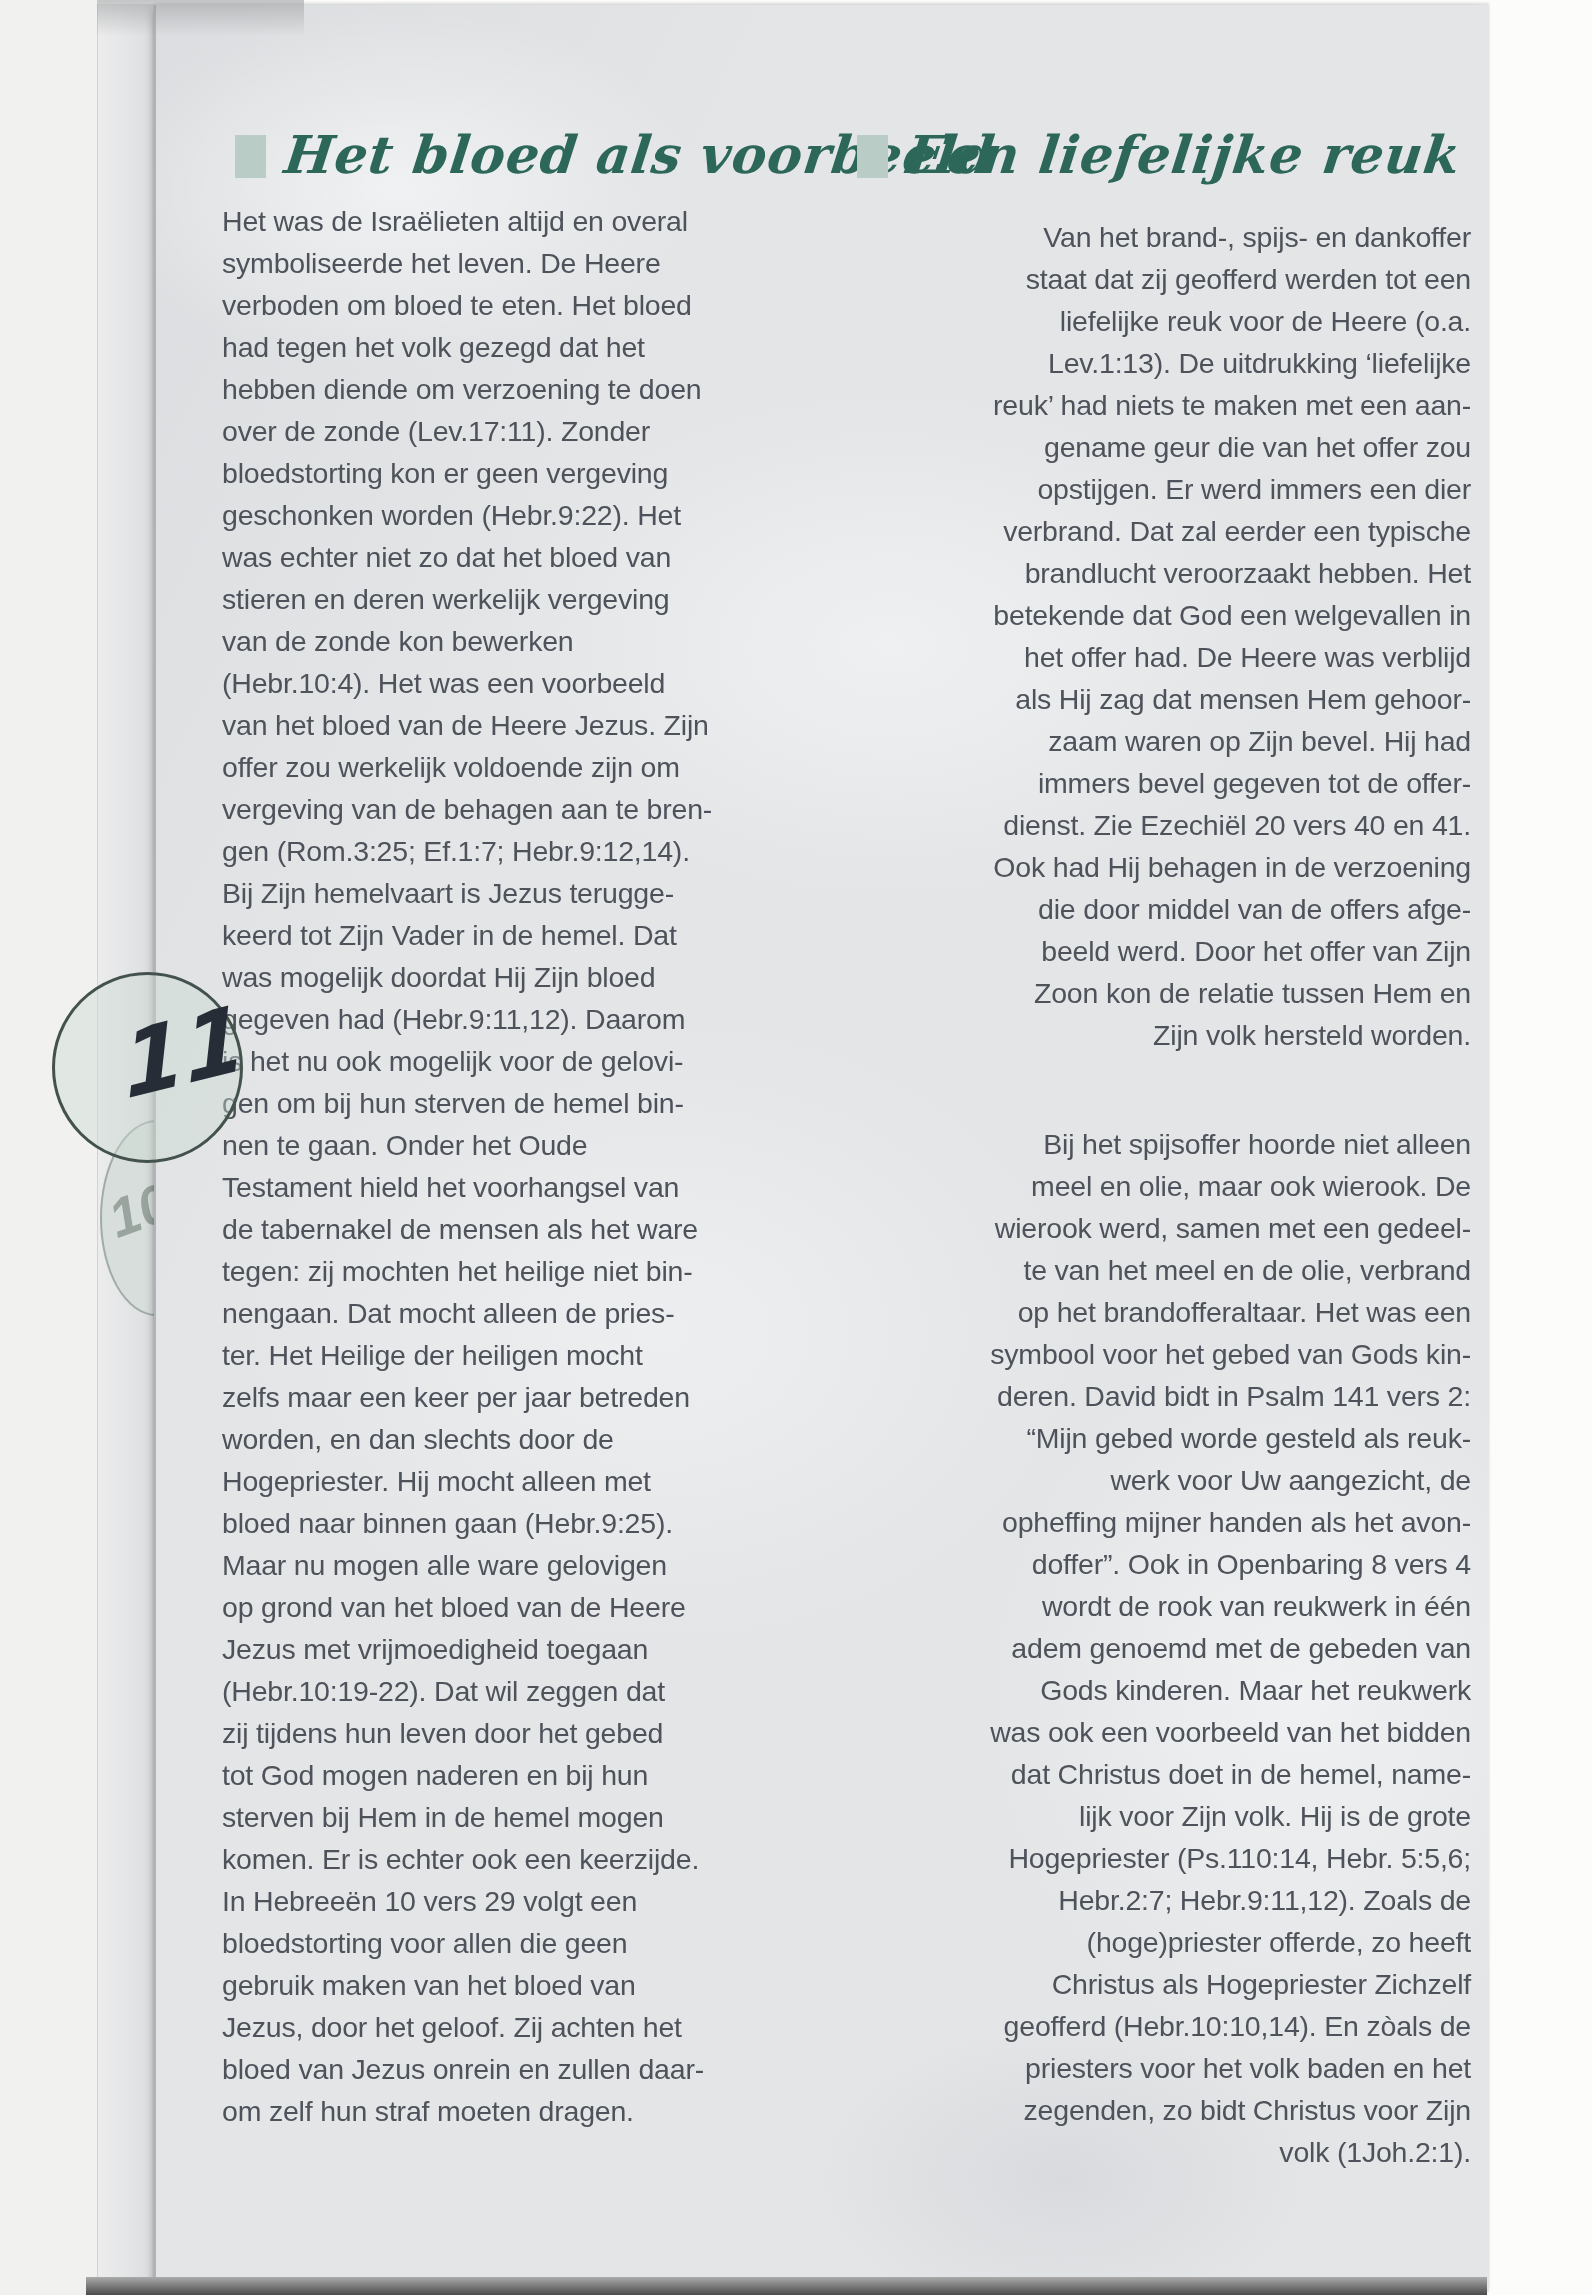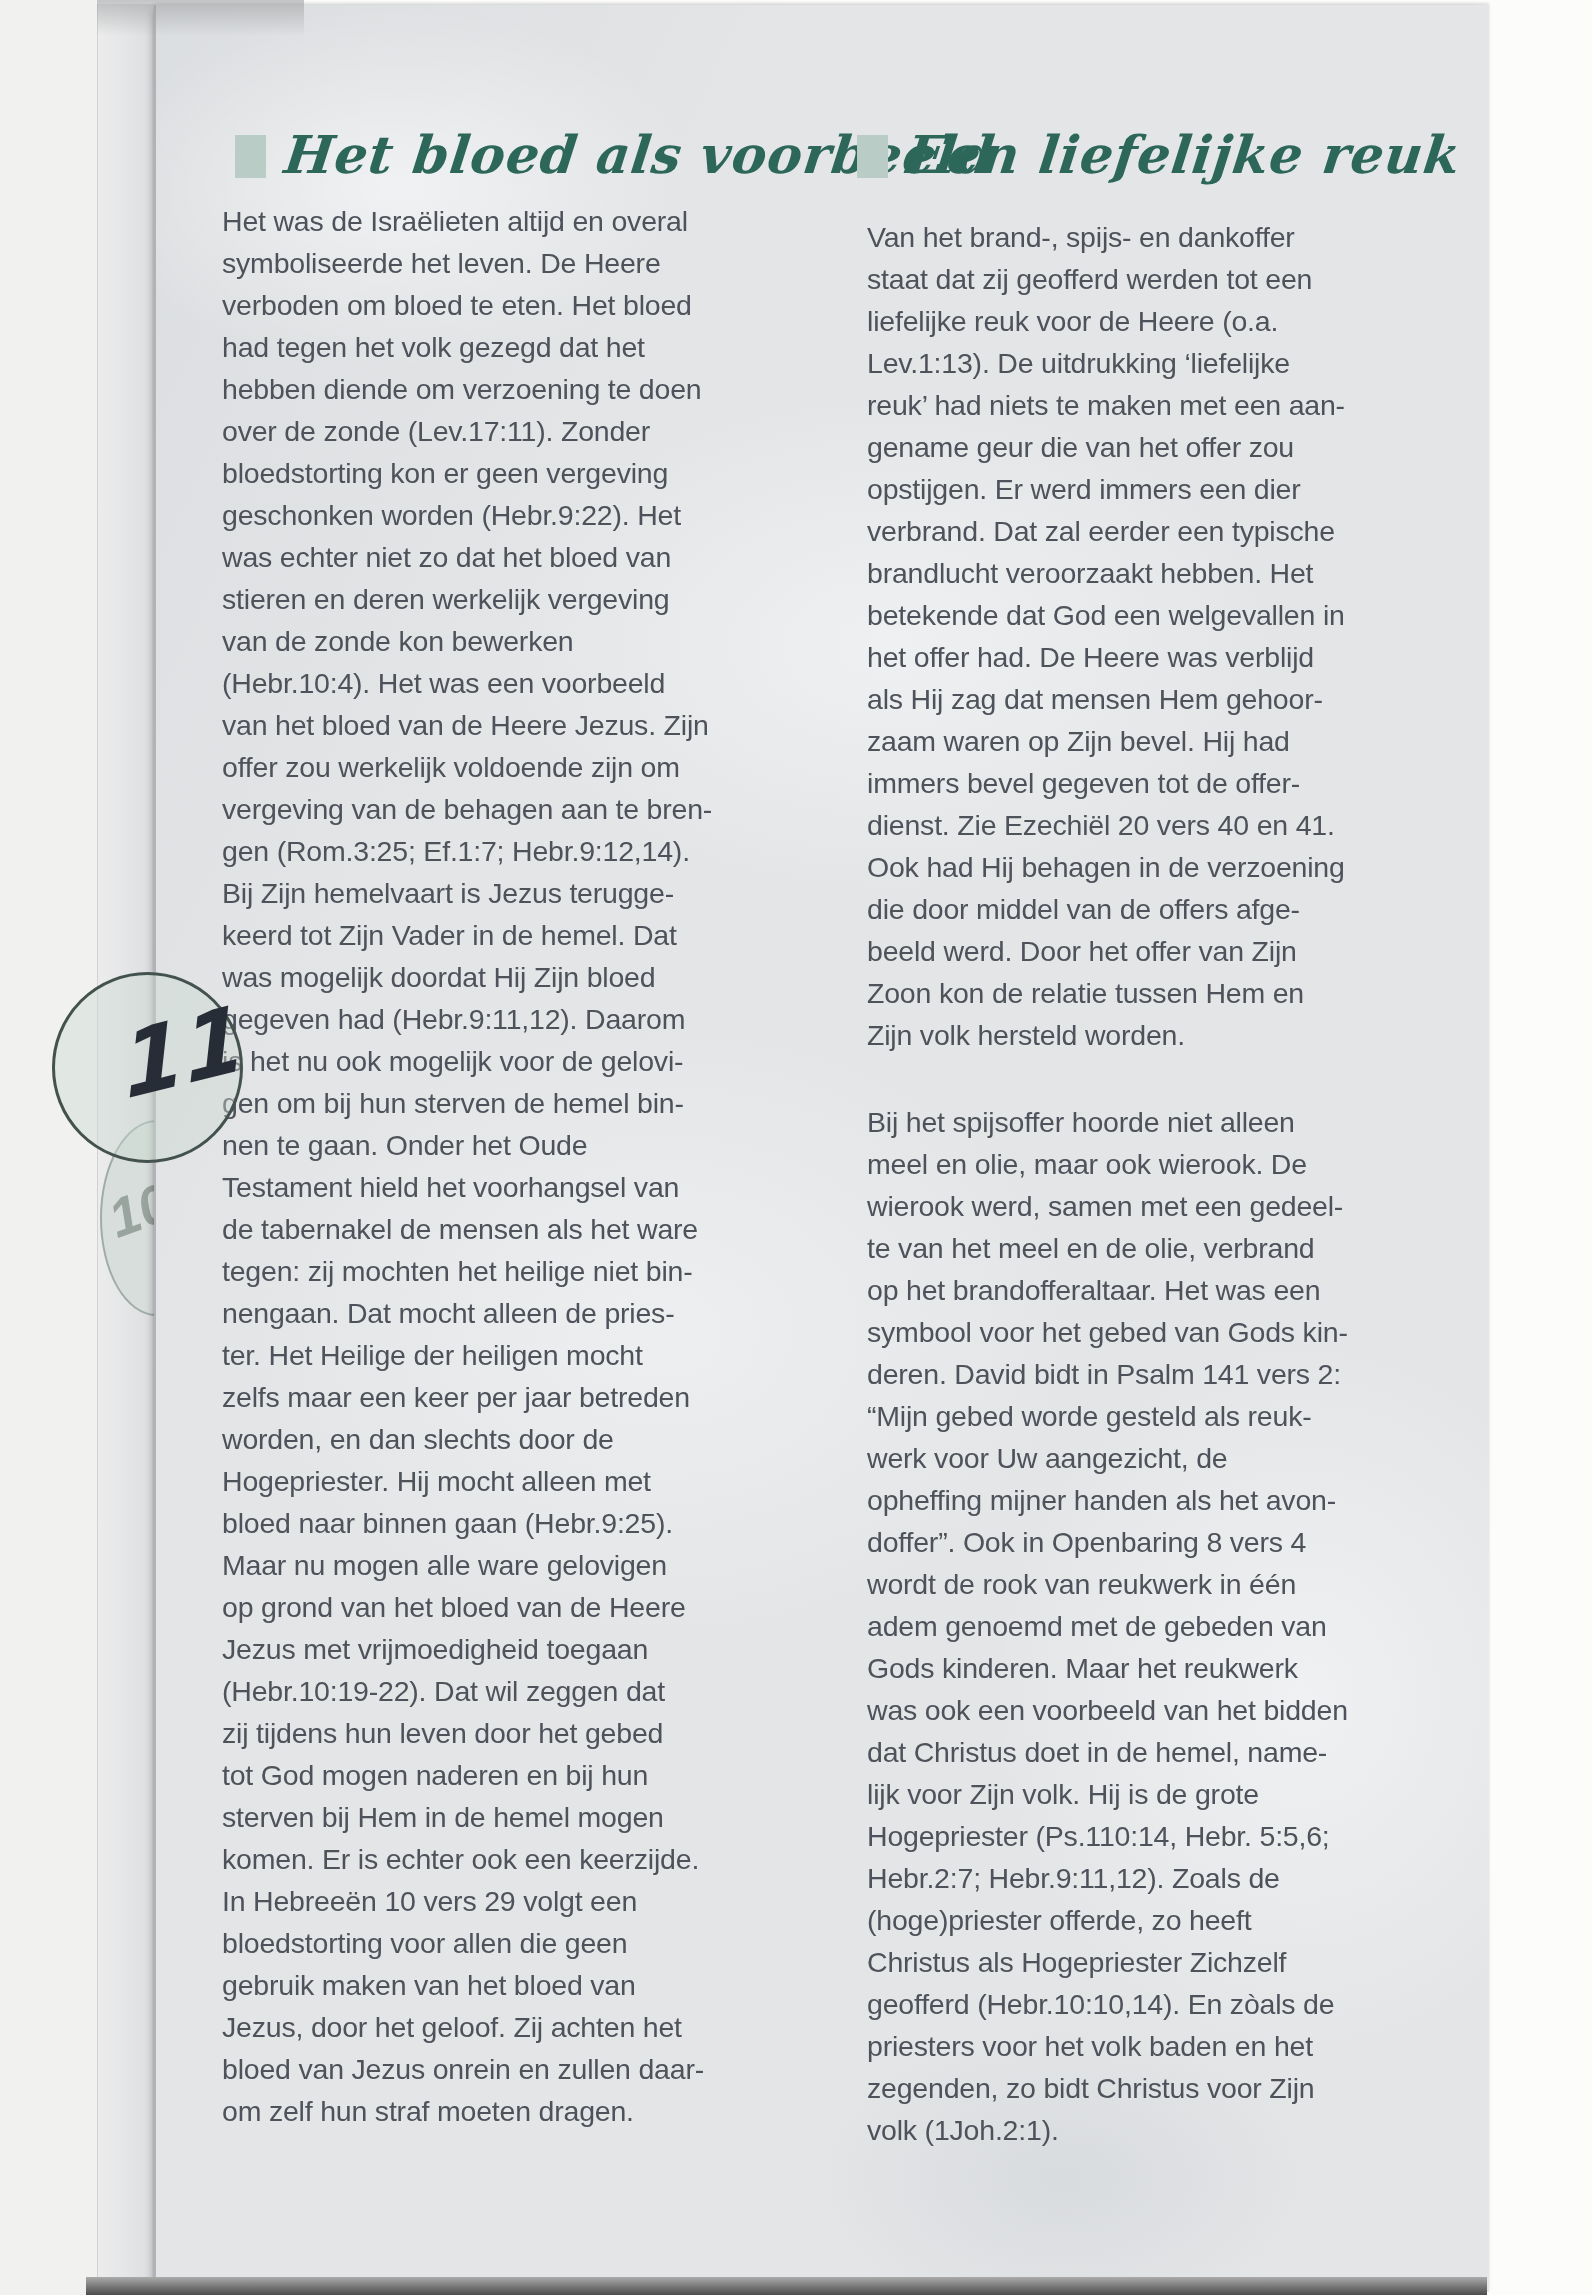--- a/index.html
+++ b/index.html
@@ -67,22 +67,22 @@
     font-family:"DejaVu Serif", serif;font-style:italic;font-weight:700;
     font-size:52px;line-height:1.1;color:#2c6759;
     transform:skewX(-7deg);letter-spacing:0.9px;white-space:nowrap;
   }
   .hdr-left{left:79px;top:121px;}
   .hdr-right{left:701px;top:121px;}
   
   .col{position:absolute;width:604px;color:#4e525a;font-size:28.5px;letter-spacing:-0.2px;}
   .col .line{height:42px;white-space:nowrap;}
   .col-left{left:66px;top:200px;}
-  .col-right{left:711px;top:216px;}
-  .para2{margin-top:45px;}
+  .col-right{left:711px;top:216px;text-align:right;}
+  .para2{margin-top:67px;}
 </style>
 </head>
 <body>
 
 <div class="bg-left"></div>
 <div class="under-strip"></div>
 
 <div class="tab-10">
   <span class="num">10</span>
 </div>

